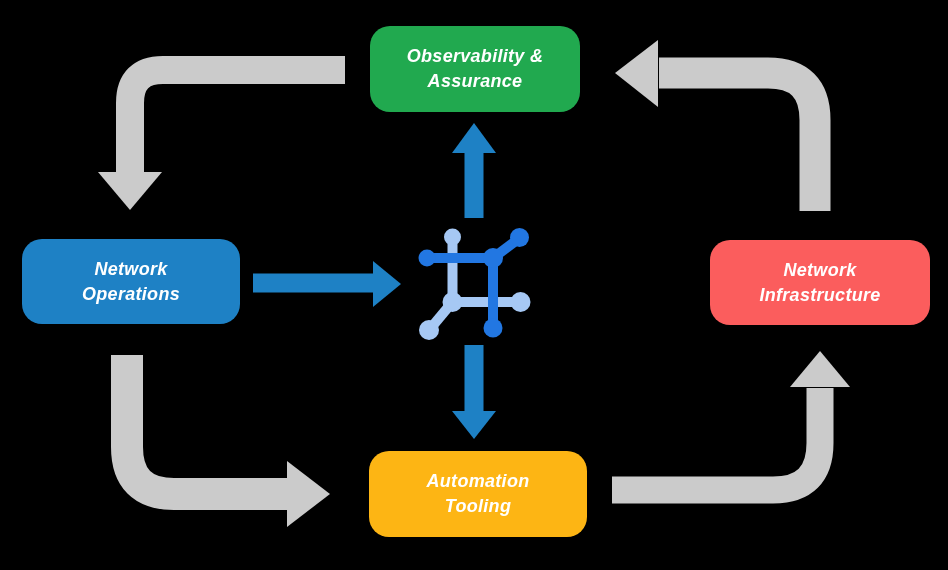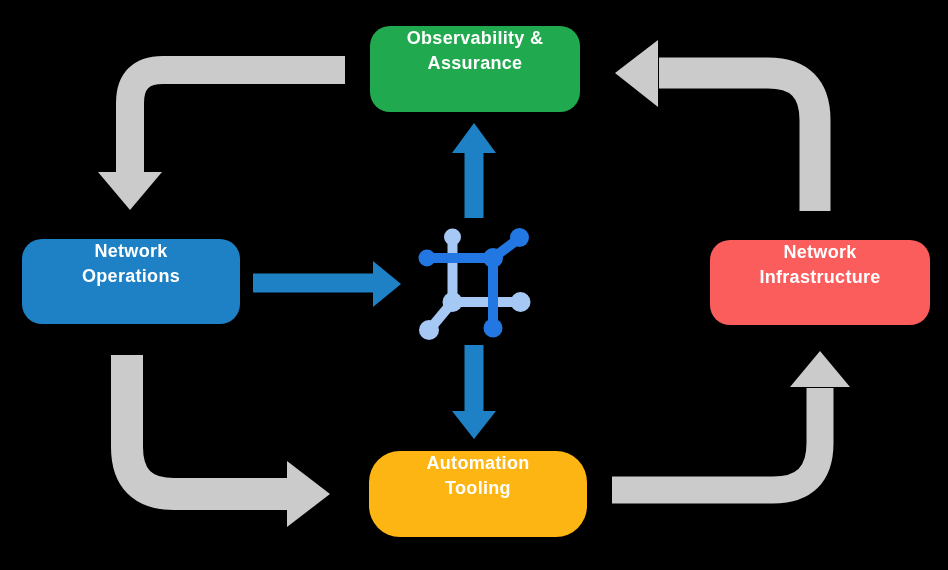--- a/index.html
+++ b/index.html
@@ -19,23 +19,24 @@
     position: absolute;
     left: 0;
     top: 0;
     width: 948px;
     height: 570px;
   }
   .node-box {
     position: absolute;
     border-radius: 20px;
     display: flex;
-    align-items: flex-start;
+    align-items: center;
     justify-content: center;
     text-align: center;
+    font-style: italic;
   }
   .node-label {
     color: #ffffff;
     font-size: 18px;
     font-weight: 700;
     letter-spacing: 0.3px;
     line-height: 1.38;
     white-space: pre-line;
   }
   .node-observability { left: 370px; top: 26px;  width: 210px; height: 86px; }
@@ -113,18 +114,18 @@
   <div class="node-box node-operations" style="background-color: rgb(30, 129, 197);">
     <span class="node-label">Network
 Operations</span>
   </div>
 
   <div class="node-box node-infrastructure" style="background-color: rgb(251, 93, 93);">
     <span class="node-label">Network
 Infrastructure</span>
   </div>
 
-  <div class="node-box node-automation" style="background-color: rgb(253, 181, 20); border-radius: 31px;">
+  <div class="node-box node-automation" style="background-color: rgb(253, 181, 20);">
     <span class="node-label">Automation
 Tooling</span>
   </div>
 
 </div>
 
 </body></html>

